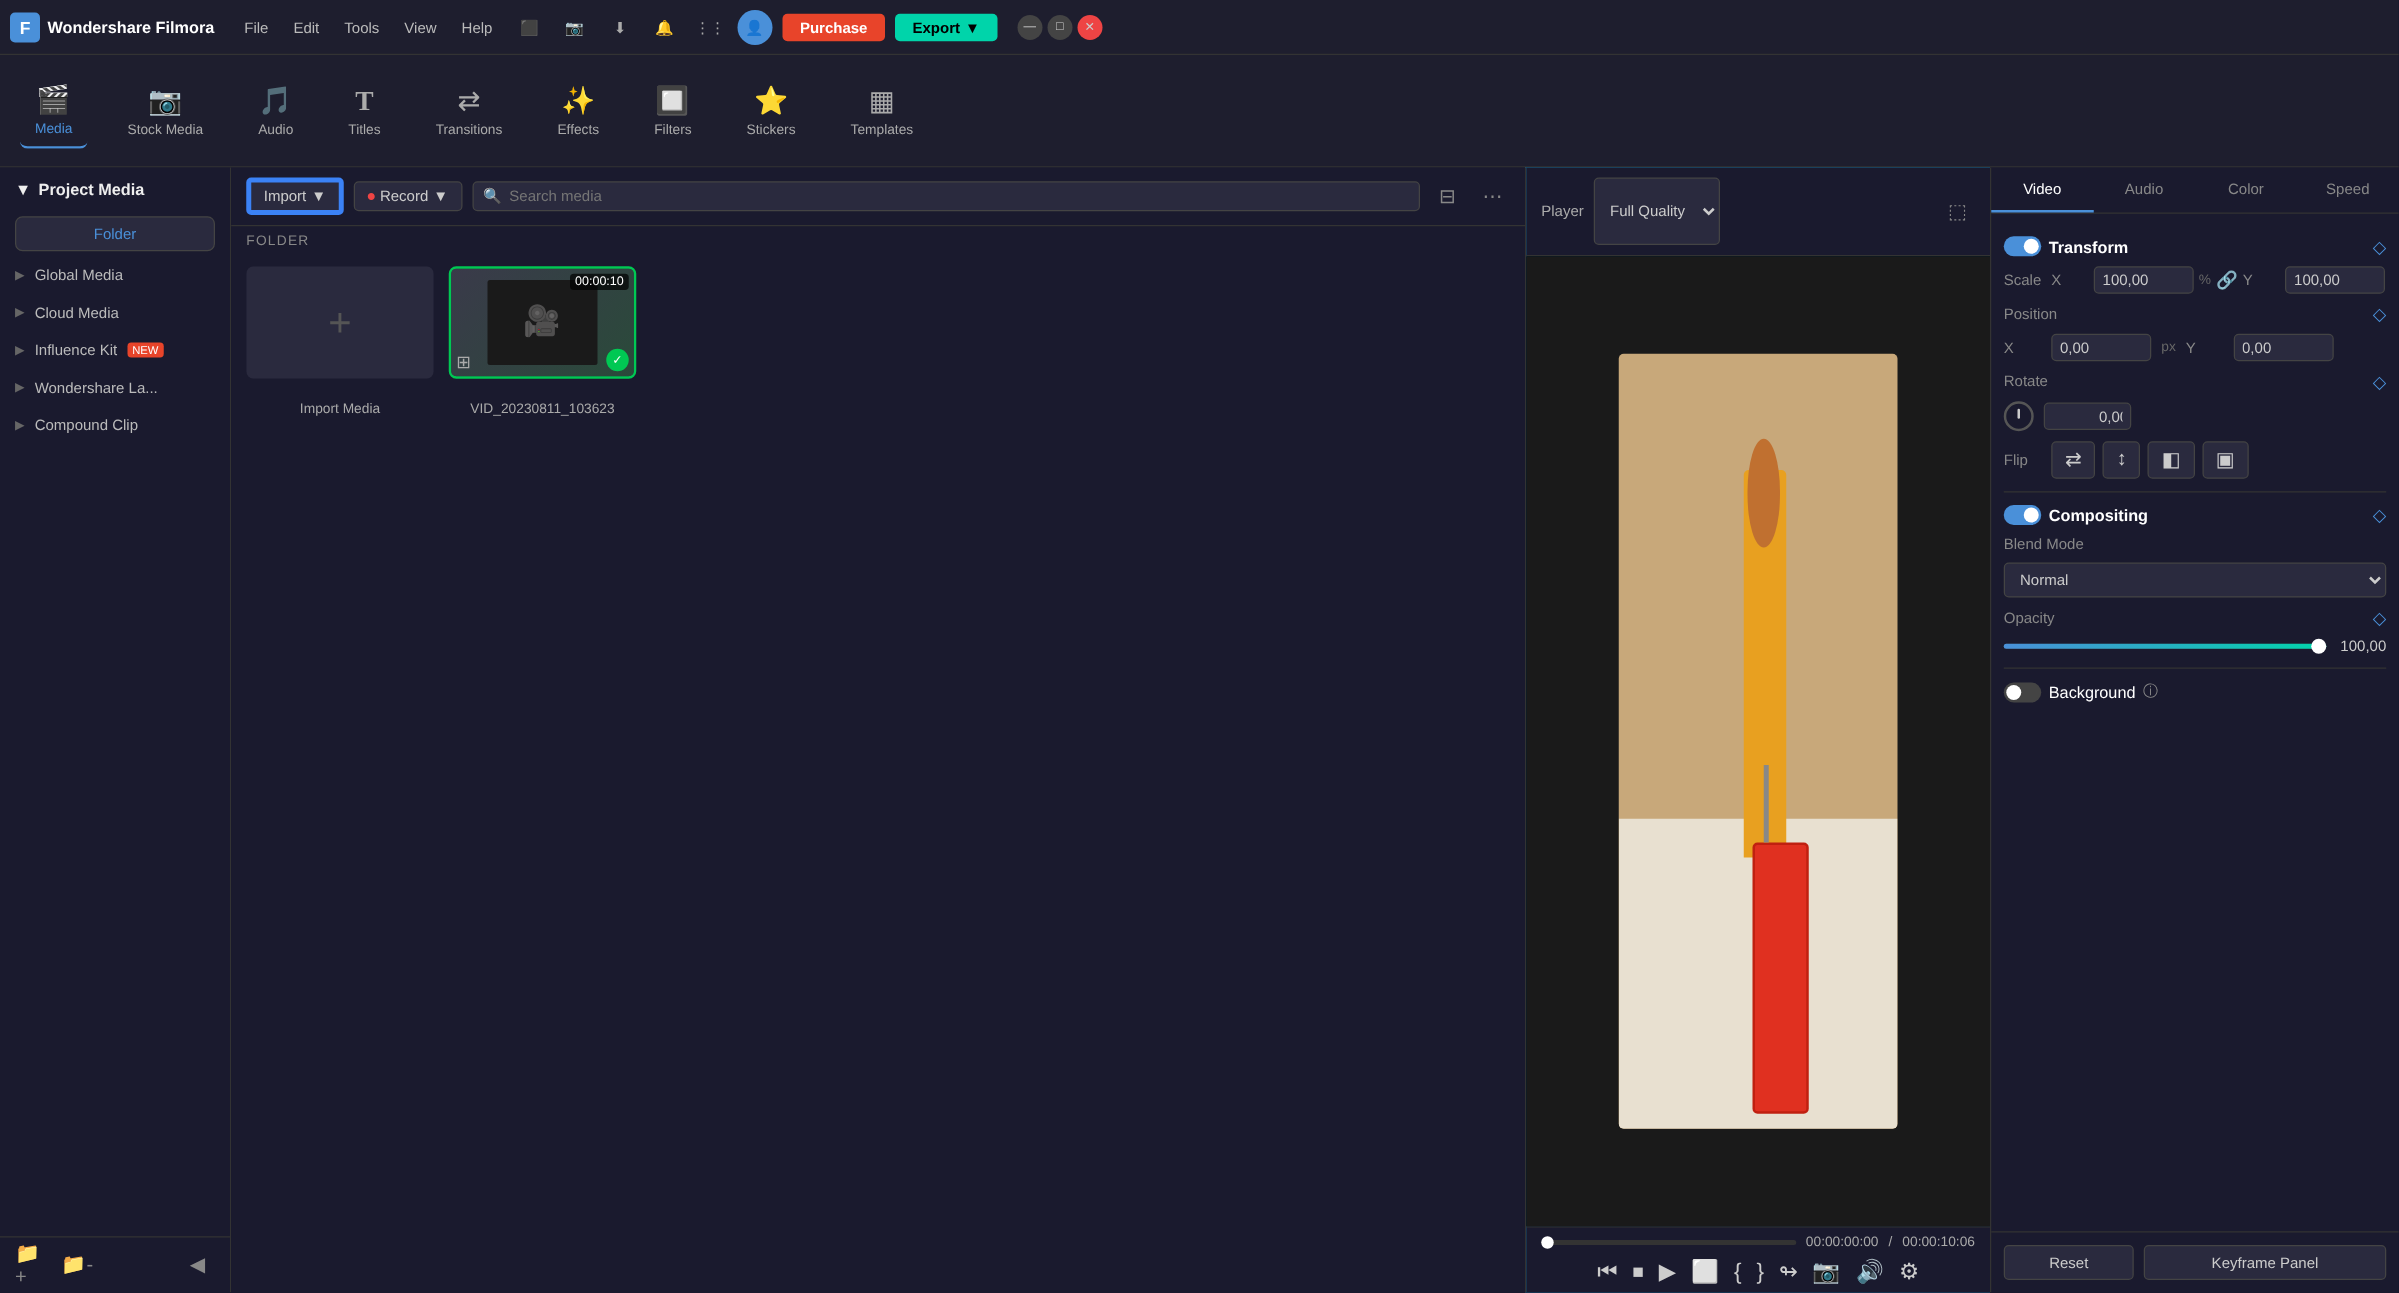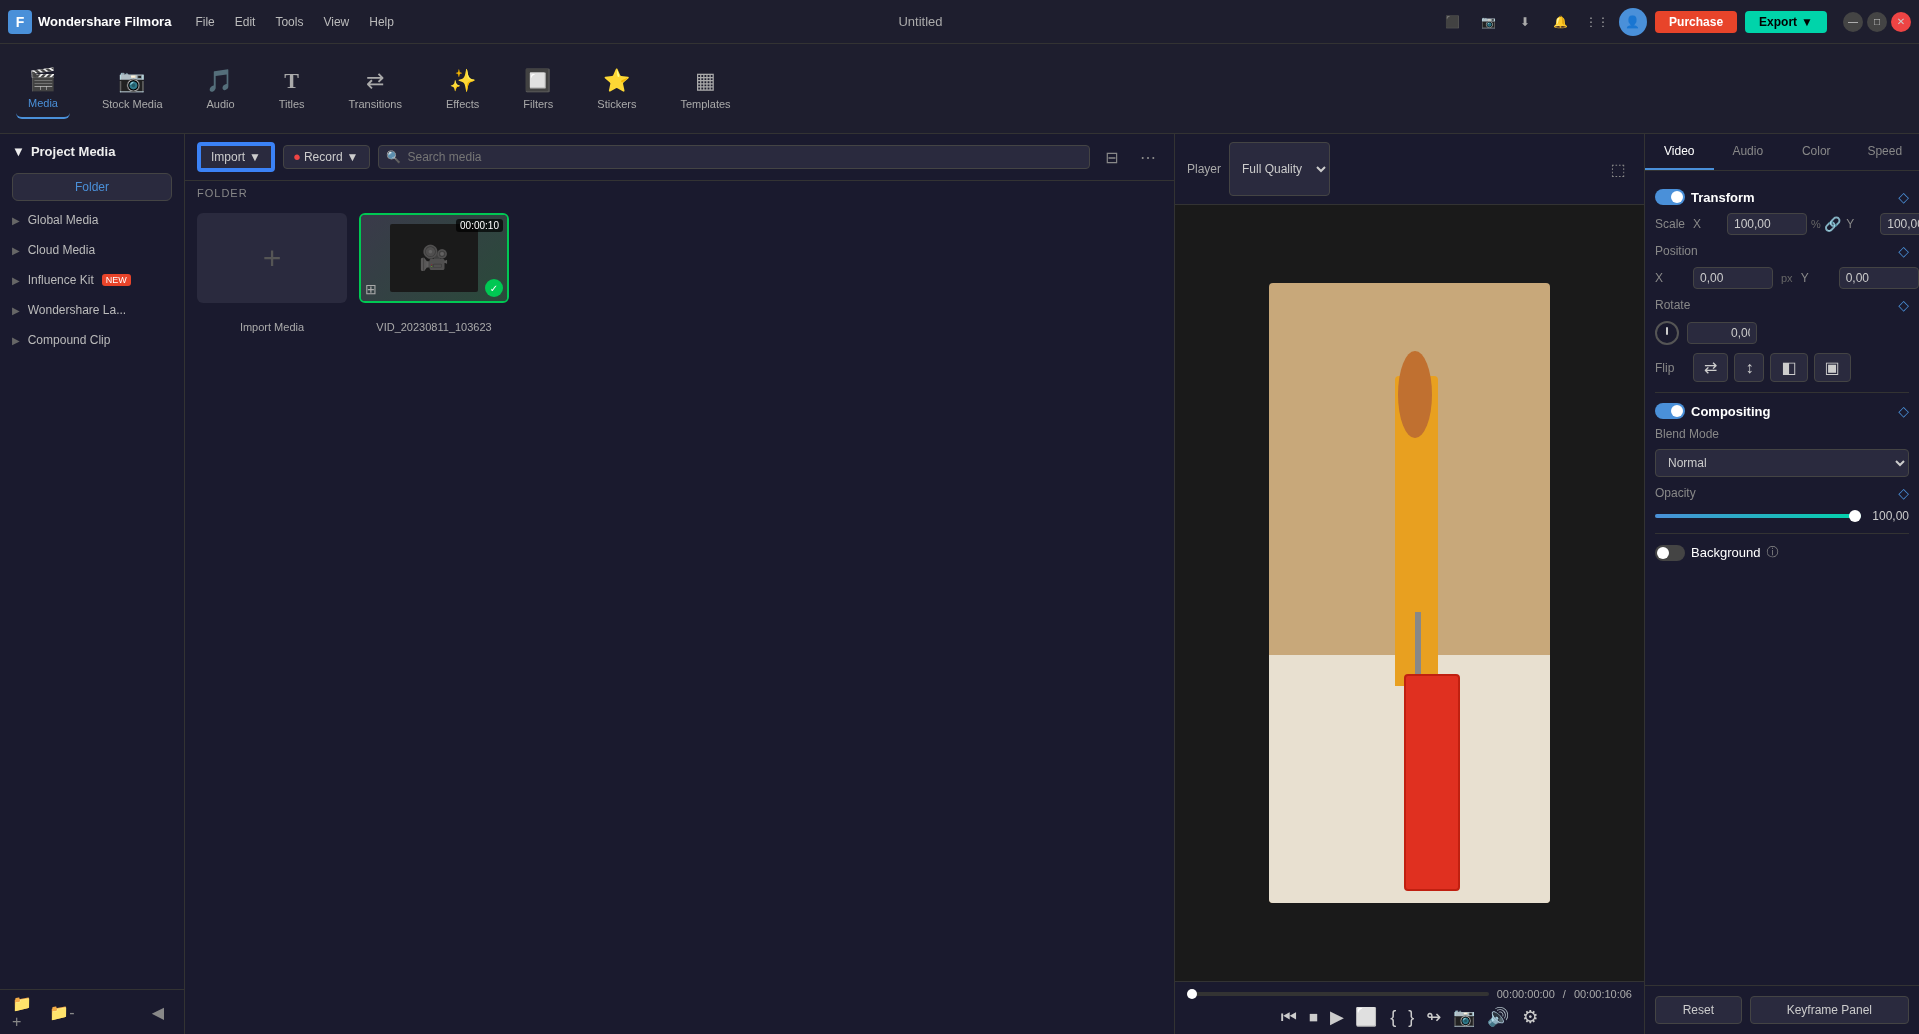--- a/index.html
+++ b/index.html
@@ -48,35 +48,35 @@
     .media-card { width: 150px; cursor: pointer; }
     .media-thumb { width: 150px; height: 90px; background: #2a2a3e; border-radius: 6px; position: relative; display: flex; align-items: center; justify-content: center; overflow: hidden; border: 2px solid transparent; }
     .media-thumb.selected { border-color: #00c853; }
     .media-thumb .add-icon { font-size: 32px; color: #555; }
     .media-thumb .duration { position: absolute; top: 4px; right: 4px; background: rgba(0,0,0,0.7); color: #fff; font-size: 10px; padding: 1px 4px; border-radius: 3px; }
     .media-thumb .check-icon { position: absolute; bottom: 4px; right: 4px; background: #00c853; color: #fff; border-radius: 50%; width: 18px; height: 18px; display: flex; align-items: center; justify-content: center; font-size: 10px; }
     .media-thumb .grid-icon { position: absolute; bottom: 4px; left: 4px; color: #aaa; font-size: 14px; }
     .media-name { color: #aaa; font-size: 11px; margin-top: 18px; text-align: center; overflow: hidden; text-overflow: ellipsis; white-space: nowrap; }
 
     
-    #preview-area { width: 470px; background: #0ea5e9; display: flex; flex-direction: column; border-left: 1px solid #333; justify-content: center; }
+    #preview-area { width: 372px; background: #0ea5e9; display: flex; flex-direction: column; border-left: 1px solid #333; justify-content: center; }
     #preview-header { display: flex; align-items: center; padding: 8px 12px; gap: 8px; border-bottom: 1px solid #333; background: #1a1a2e; }
     .player-label { color: #aaa; font-size: 12px; }
     .quality-select { background: #2a2a3e; border: 1px solid #444; color: #ccc; padding: 18px 8px; border-radius: 4px; font-size: 12px; cursor: pointer; }
     #preview-video { flex: 1; background: #000; display: flex; align-items: center; justify-content: center; position: relative; overflow: hidden; }
     #preview-controls { background: #1a1a2e; padding: 6px 12px; border-top: 1px solid #333; }
     .timeline-bar { display: flex; align-items: center; gap: 8px; margin-bottom: 6px; }
     .timeline-progress { flex: 1; height: 4px; background: #333; border-radius: 2px; position: relative; cursor: pointer; }
     .timeline-progress .dot { width: 10px; height: 10px; background: #fff; border-radius: 50%; position: absolute; left: 0; top: -3px; }
     .time-display { color: #aaa; font-size: 11px; white-space: nowrap; }
     .control-buttons { display: flex; align-items: center; justify-content: center; gap: 12px; }
     .ctrl-btn { color: #ccc; cursor: pointer; font-size: 18px; }
 
     
-    #right-panel { width: 275px; background: #1a1a2e; border-left: 1px solid #333; display: flex; flex-direction: column; }
+    #right-panel { width: 327px; background: #1a1a2e; border-left: 1px solid #333; display: flex; flex-direction: column; }
     .right-tabs { display: flex; border-bottom: 1px solid #333; }
     .right-tab { flex: 1; text-align: center; padding: 10px 4px; cursor: pointer; color: #888; font-size: 12px; }
     .right-tab.active { color: #fff; border-bottom: 2px solid #4a90d9; }
     .prop-tabs { display: flex; align-items: center; padding: 6px 8px; gap: 4px; border-bottom: 1px solid #333; }
     .prop-tab { padding: 4px 10px; border-radius: 4px; cursor: pointer; color: #888; font-size: 12px; }
     .prop-tab.active { background: #2a2a3e; color: #fff; }
     .prop-tab-arrow { color: #888; font-size: 14px; margin-left: auto; cursor: pointer; }
     #props-content { flex: 1; overflow-y: auto; padding: 10px; }
     .section-header { display: flex; align-items: center; justify-content: space-between; margin-bottom: 8px; margin-top: 8px; }
     .section-title { color: #fff; font-size: 13px; font-weight: bold; display: flex; align-items: center; gap: 6px; }
@@ -115,21 +115,20 @@
     <div class="logo-icon">F</div>
     <span>Wondershare Filmora</span>
   </div>
   <div class="menu-items">
     <span class="menu-item">File</span>
     <span class="menu-item">Edit</span>
     <span class="menu-item">Tools</span>
     <span class="menu-item">View</span>
     <span class="menu-item">Help</span>
   </div>
-  <div class="title-center">Untitled</div>
   <div class="topbar-right">
     <div class="icon-btn">⬛</div>
     <div class="icon-btn">📷</div>
     <div class="icon-btn">⬇</div>
     <div class="icon-btn">🔔</div>
     <div class="icon-btn">⋮⋮</div>
     <div class="icon-btn" style="background:#4a90d9;border-radius:50%;color:#fff;">👤</div>
     <button class="purchase-btn">Purchase</button>
     <button class="export-btn">
       <span>Export</span>

